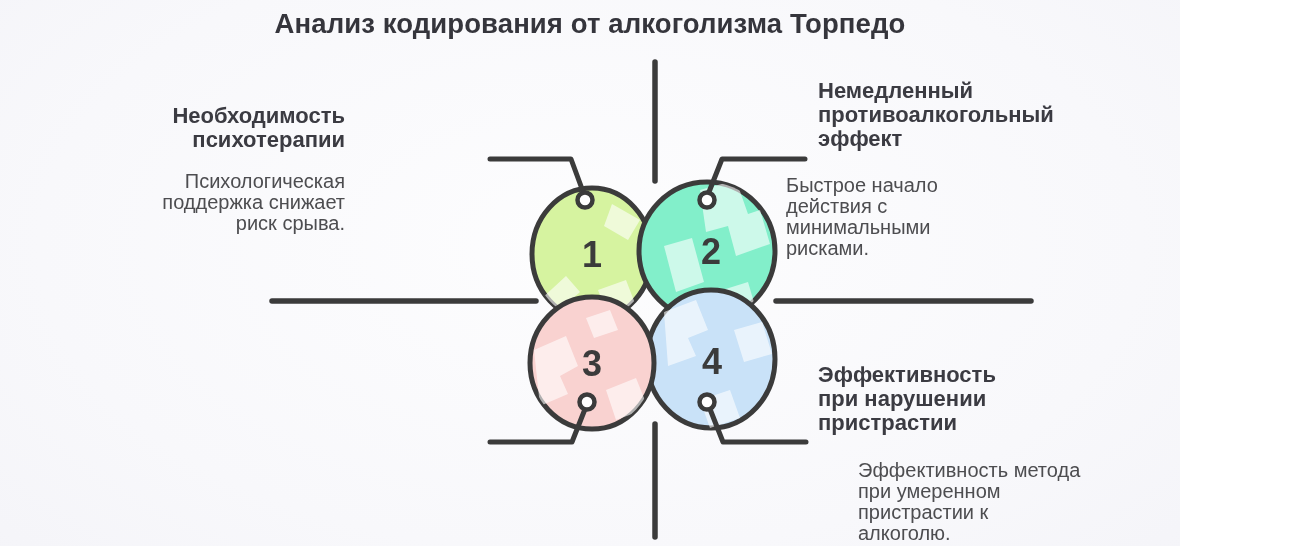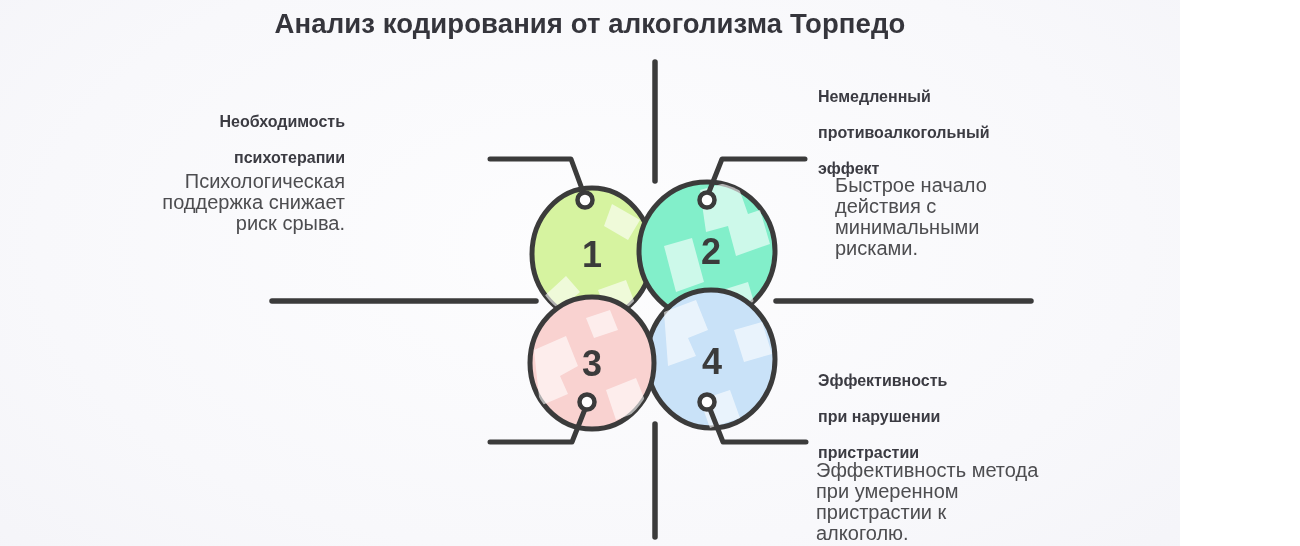--- a/index.html
+++ b/index.html
@@ -3,21 +3,21 @@
 <meta charset="utf-8">
 <style>
   html,body{margin:0;padding:0;}
   .stage{position:relative;width:1180px;height:546px;overflow:hidden;
     background:radial-gradient(ellipse 1000px 560px at 50% 45%, #fdfdfe 0%, #f8f8fb 55%, #f2f2f7 100%);
     font-family:"Liberation Sans",sans-serif;}
   .title{position:absolute;top:8px;left:0;right:0;text-align:center;
     font-size:27.5px;font-weight:bold;color:#35353c;letter-spacing:0.1px;}
   svg.diagram{position:absolute;left:0;top:0;}
   .block{position:absolute;white-space:pre-line;}
-  .heading{font-size:16px;font-weight:bold;line-height:36px;color:#3b3b42;}
+  .heading{font-size:22px;font-weight:bold;line-height:24px;color:#3b3b42;}
   .desc{font-size:20px;line-height:21px;color:#4d4d50;}
   .ralign{text-align:right;margin-left:24px;}
   .num{font-family:"Liberation Sans",sans-serif;font-weight:bold;font-size:36px;fill:#3b3b3b;}
 </style>
 </head>
 <body>
 
 <div class="stage">
   <div class="title">Анализ кодирования от алкоголизма Торпедо</div>
 
@@ -102,26 +102,26 @@
 
   <div class="block heading ralign" style="top:104px;right:835px;">Необходимость
 психотерапии</div>
   <div class="block desc ralign" style="top:171px;right:835px;">Психологическая
 поддержка снижает
 риск срыва.</div>
 
   <div class="block heading" style="top:79px;left:818px;">Немедленный
 противоалкогольный
 эффект</div>
-  <div class="block desc" style="top:175px;left:835px;">Быстрое начало
+  <div class="block desc" style="top:175px;left:786px;">Быстрое начало
 действия с
 минимальными
 рисками.</div>
 
 
   <div class="block heading" style="top:363px;left:818px;">Эффективность
 при нарушении
 пристрастии</div>
-  <div class="block desc" style="top:460px;left:816px;">Эффективность метода
+  <div class="block desc" style="top:460px;left:858px;">Эффективность метода
 при умеренном
 пристрастии к
 алкоголю.</div>
 </div>
 
 </body></html>

